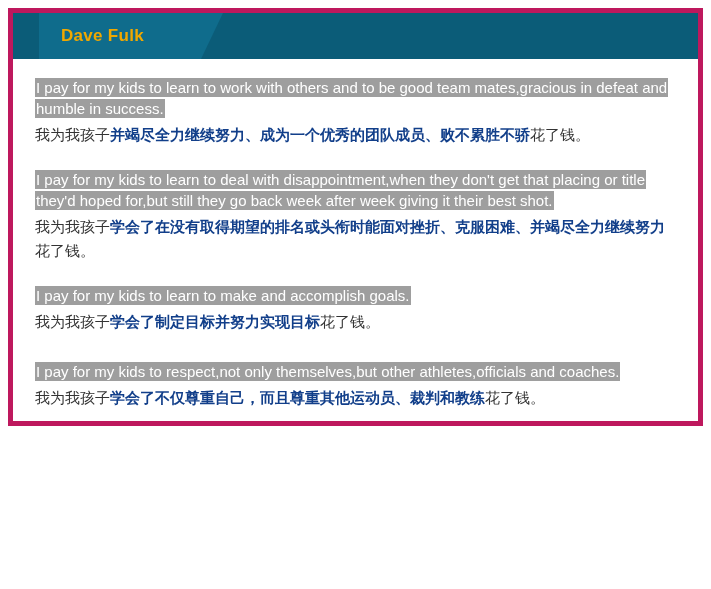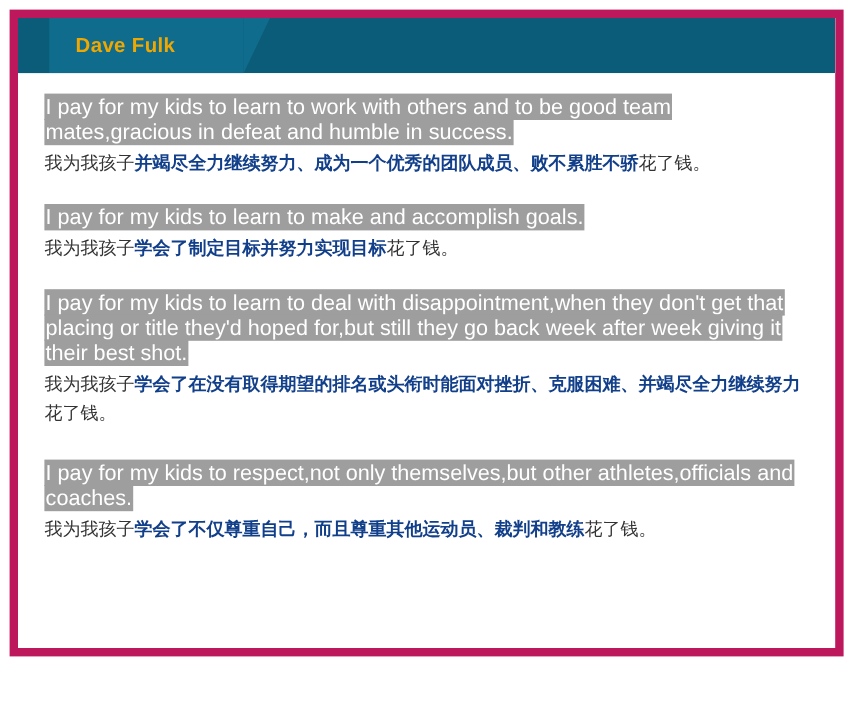--- a/index.html
+++ b/index.html
@@ -9,24 +9,24 @@
   body {
     width: 711px;
     height: 589px;
     background: #ffffff;
     font-family: "Liberation Sans", sans-serif;
     overflow: hidden;
   }
   .card {
     position: relative;
     width: 695px;
-    height: 539px;
+    height: 418px;
     margin: 8px auto;
     background: #ffffff;
-    border: 7px solid #be185d;
+    border: 5px solid #be185d;
     box-sizing: border-box;
   }
   
   .header {
     position: relative;
     height: 46px;
     background: #ffffff;
     overflow: hidden;
   }
   .header-band {
@@ -81,21 +81,21 @@
     box-sizing: border-box;
   }
   .block {
     margin-bottom: 22px;
   }
   .block:last-child {
     margin-bottom: 0;
     margin-top: 27px;
   }
   .en {
-    font-size: 18px;
+    font-size: 15px;
     line-height: 21px;
     color: #ffffff;
     margin: 0 0 4px 0;
   }
   .en span.hl {
     background: #9e9e9e;
     color: #ffffff;
     padding: 1px 1px;
     box-decoration-break: clone;
     -webkit-box-decoration-break: clone;
@@ -124,27 +124,27 @@
   </div>
 
   <div class="content">
 
     <div class="block">
       <p class="en"><span class="hl">I pay for my kids to learn to work with others and to be good team mates,gracious in defeat and humble in success.</span></p>
       <p class="zh"><span>我为我孩子</span><b>并竭尽全力继续努力、成为一个优秀的团队成员、败不累胜不骄</b><span>花了钱。</span></p>
     </div>
 
     <div class="block">
-      <p class="en"><span class="hl">I pay for my kids to learn to make and accomplish goals.</span></p>
-      <p class="zh"><span>我为我孩子</span><b>学会了制定目标并努力实现目标</b><span>花了钱。</span></p>
+      <p class="en"><span class="hl">I pay for my kids to learn to deal with disappointment,when they don't get that placing or title they'd hoped for,but still they go back week after week giving it their best shot.</span></p>
+      <p class="zh"><span>我为我孩子</span><b>学会了在没有取得期望的排名或头衔时能面对挫折、克服困难、并竭尽全力继续努力</b><span>花了钱。</span></p>
     </div>
 
     <div class="block">
-      <p class="en"><span class="hl">I pay for my kids to learn to deal with disappointment,when they don't get that placing or title they'd hoped for,but still they go back week after week giving it their best shot.</span></p>
-      <p class="zh"><span>我为我孩子</span><b>学会了在没有取得期望的排名或头衔时能面对挫折、克服困难、并竭尽全力继续努力</b><span>花了钱。</span></p>
+      <p class="en"><span class="hl">I pay for my kids to learn to make and accomplish goals.</span></p>
+      <p class="zh"><span>我为我孩子</span><b>学会了制定目标并努力实现目标</b><span>花了钱。</span></p>
     </div>
 
     <div class="block">
       <p class="en"><span class="hl">I pay for my kids to respect,not only themselves,but other athletes,officials and coaches.</span></p>
       <p class="zh"><span>我为我孩子</span><b>学会了不仅尊重自己，而且尊重其他运动员、裁判和教练</b><span>花了钱。</span></p>
     </div>
 
   </div>
 </div>
 

